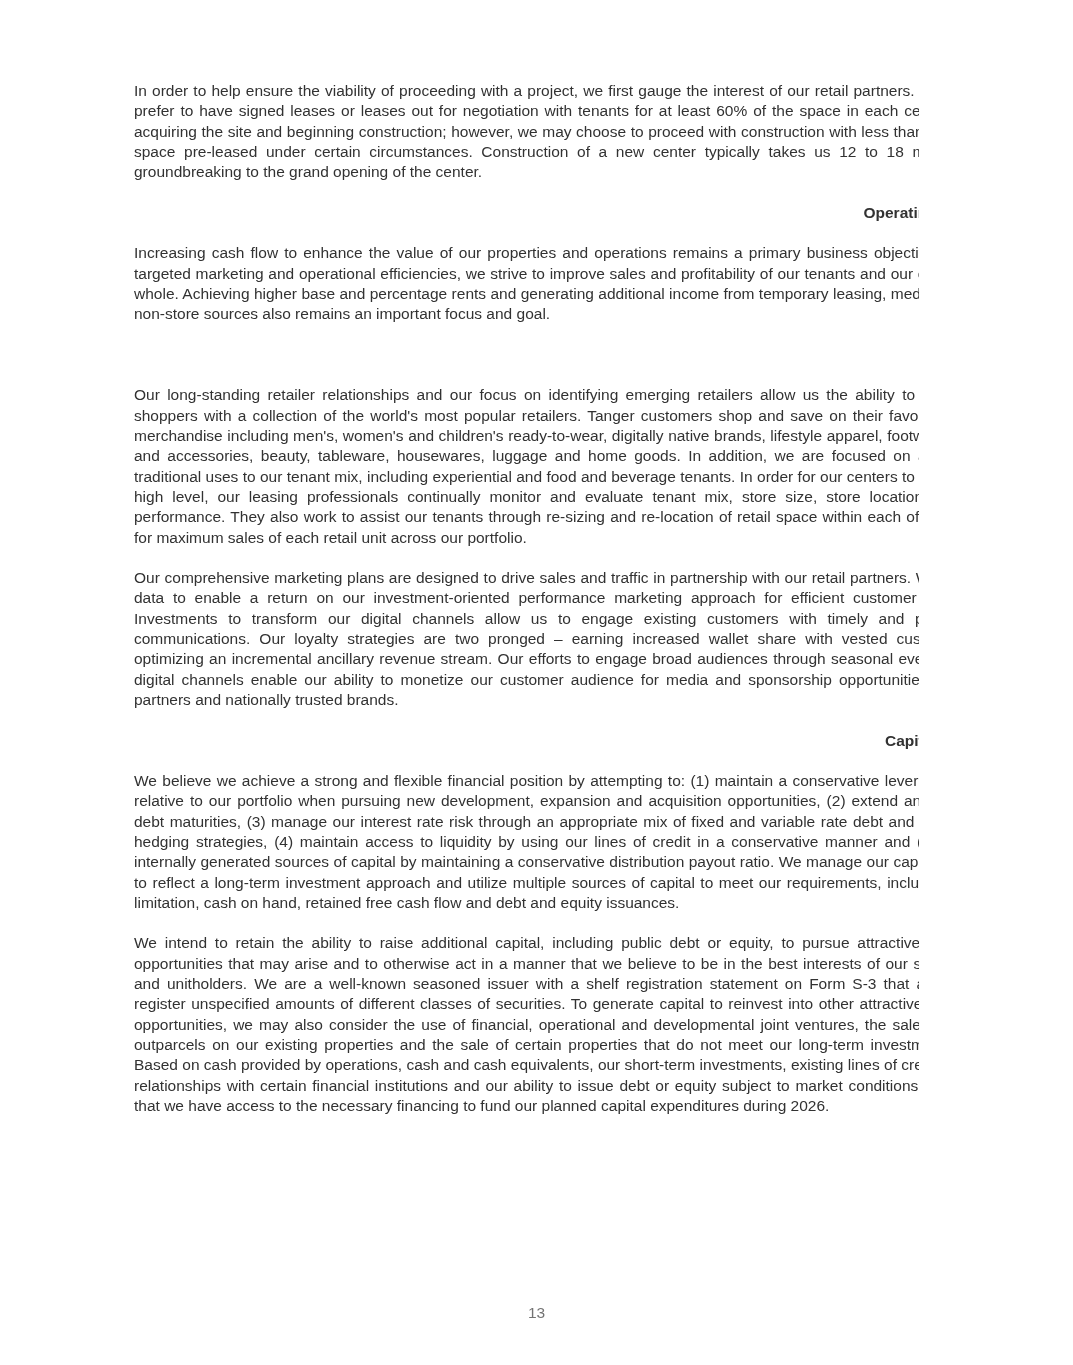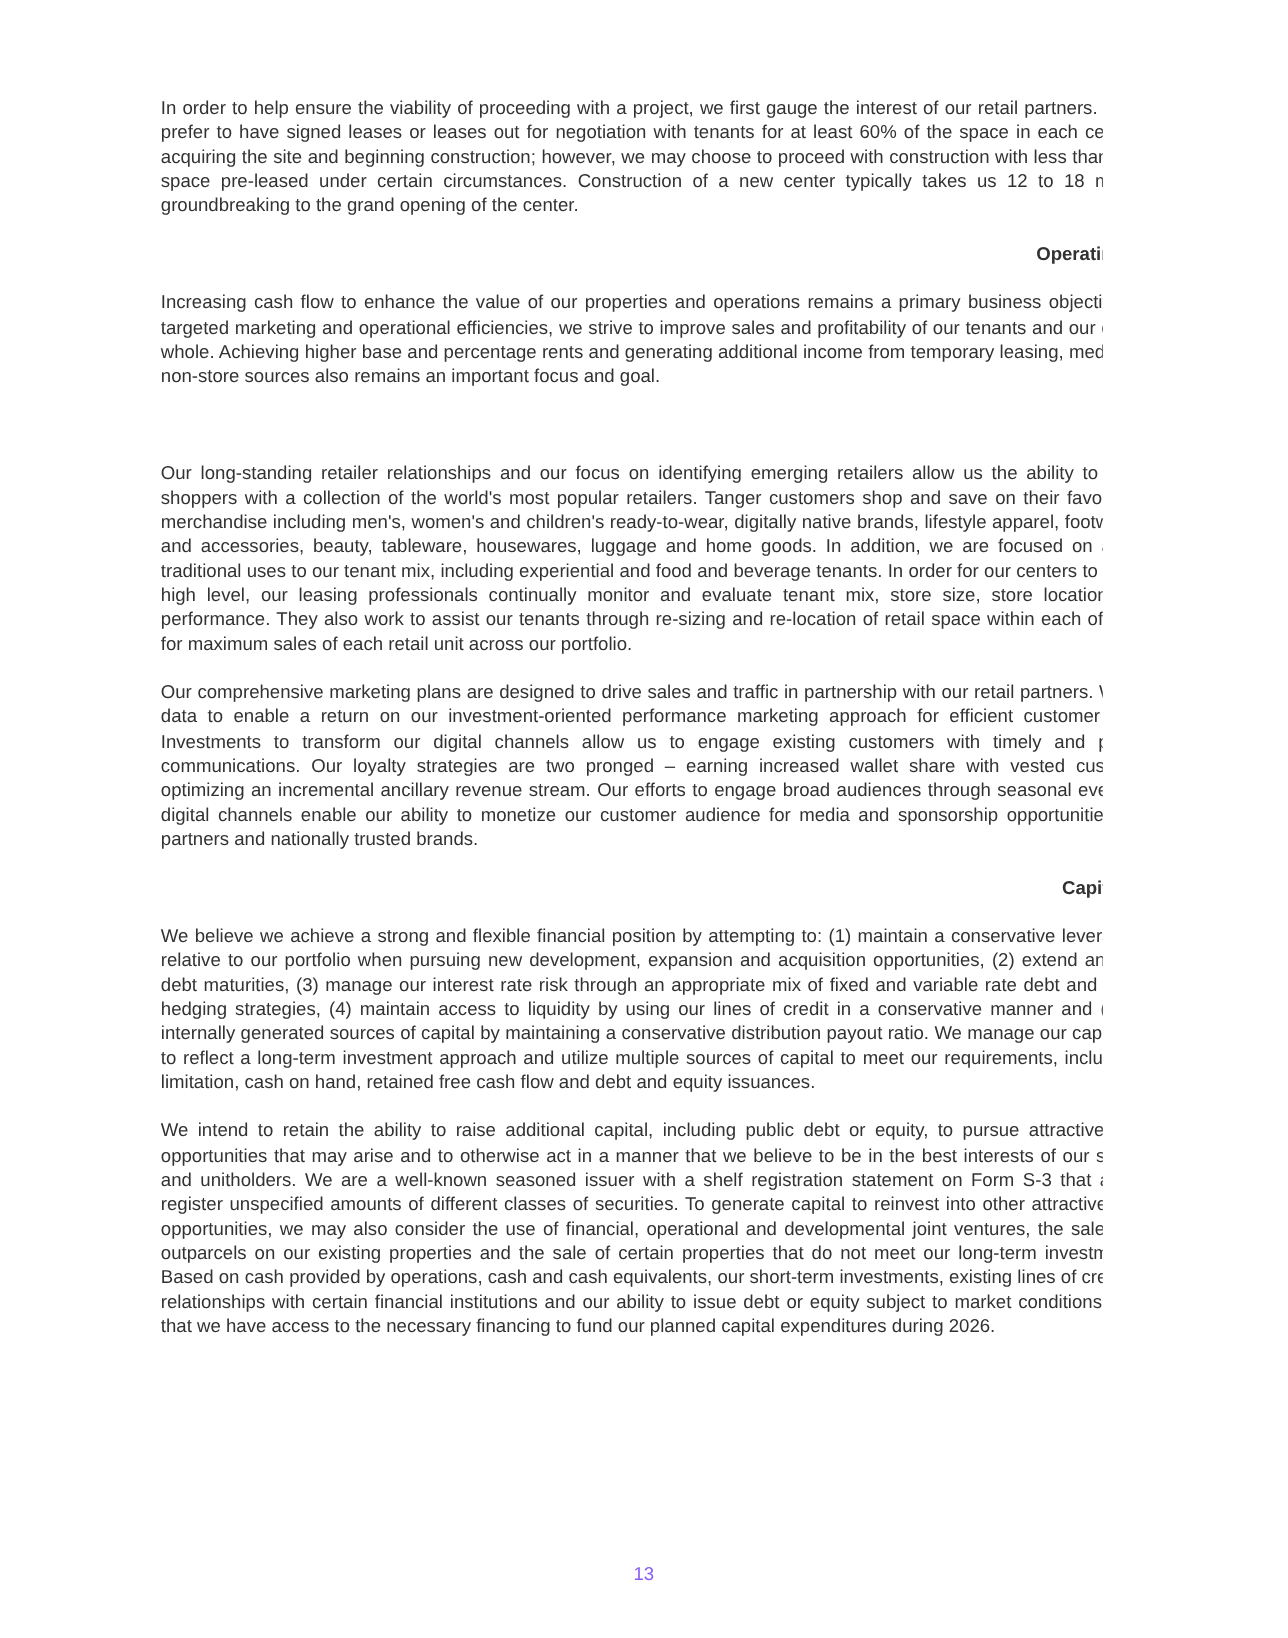--- a/index.html
+++ b/index.html
@@ -34,21 +34,21 @@
   }
   .heading.italic { font-style: italic; }
   .footer {
     position: absolute;
     left: 0;
     width: 1073px;
     top: 1303px;
     text-align: center;
     font-size: 15.5px;
     line-height: 20.3px;
-    color: #8b5cf6;
+    color: #737373;
   }
 </style>
 </head>
 <body>
 
 <div class="page">
   <div class="content">
     <p class="para">In order to help ensure the viability of proceeding with a project, we first gauge the interest of our retail partners. We typically prefer to have signed leases or leases out for negotiation with tenants for at least 60% of the space in each center prior to acquiring the site and beginning construction; however, we may choose to proceed with construction with less than 60% of the space pre-leased under certain circumstances. Construction of a new center typically takes us 12 to 18 months from groundbreaking to the grand opening of the center.</p>
     <h2 class="heading">Operating Strategy</h2>
     <p class="para">Increasing cash flow to enhance the value of our properties and operations remains a primary business objective. Through targeted marketing and operational efficiencies, we strive to improve sales and profitability of our tenants and our centers as a whole. Achieving higher base and percentage rents and generating additional income from temporary leasing, media and other non-store sources also remains an important focus and goal.</p>

